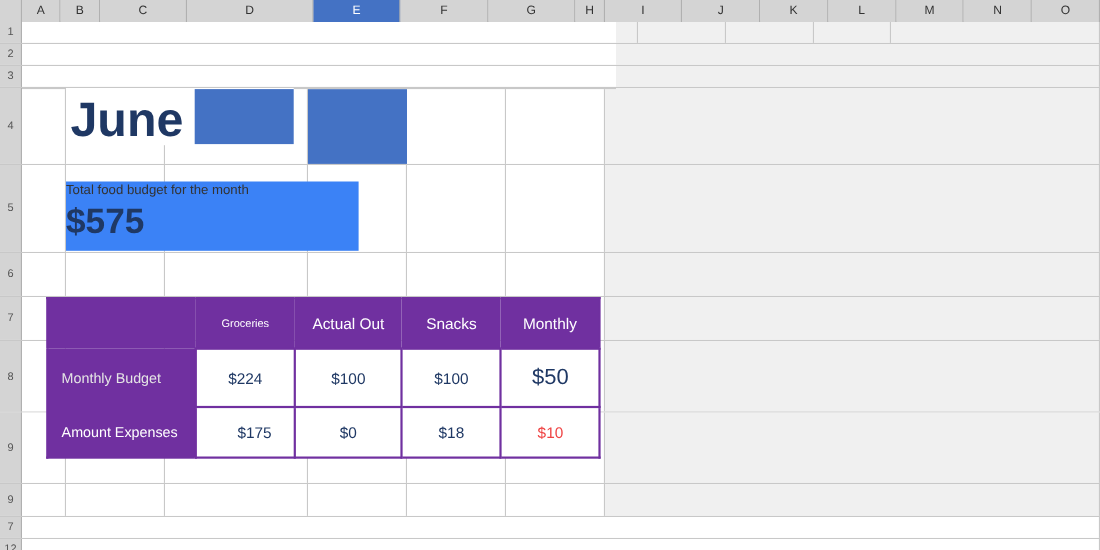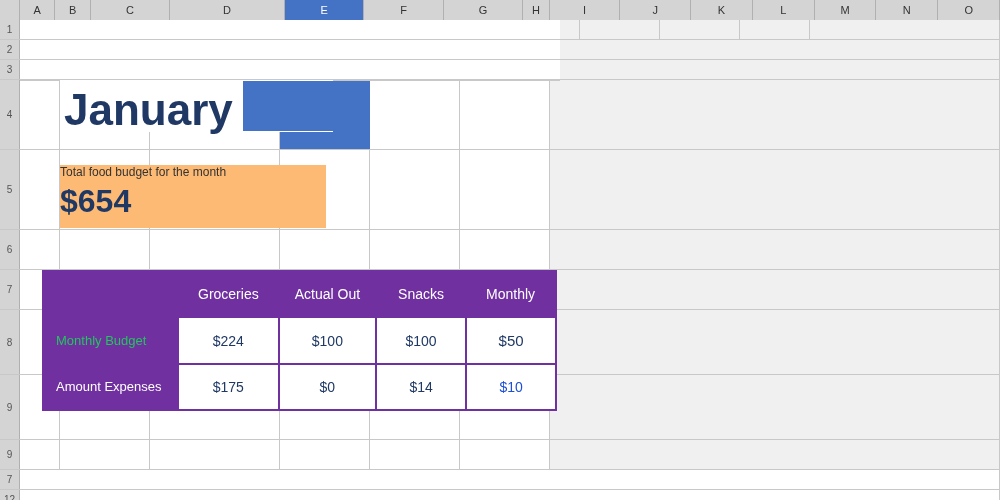--- a/index.html
+++ b/index.html
@@ -331,54 +331,54 @@
   <div style="position:absolute; top:20px; left:20px; width:540px; background:white; border-bottom:1px solid #c8c8c8; pointer-events:none;">
 
     <div style="height:20px;border-bottom:1px solid #c8c8c8;"></div>
 
     <div style="height:20px;border-bottom:1px solid #c8c8c8;"></div>
 
     <div style="height:20px;border-bottom:1px solid #c8c8c8;"></div>
   </div>
 
   <div style="position:absolute; top:80px; left:60px; display:flex; align-items:center; background:white; z-index:10; pointer-events:none;">
-    <div class="february-text">January</div>
+    <div class="february-text">June</div>
     <div style="margin-left:10px; width:90px; height:50px; background:#4472c4;"></div>
   </div>
 
-  <div style="position:absolute; top:165px; left:60px; display:flex; background:#fdba74; z-index:10; pointer-events:none; padding-bottom:8px;">
+  <div style="position:absolute; top:165px; left:60px; display:flex; background:#3b82f6; z-index:10; pointer-events:none; padding-bottom:8px;">
     <div style="margin-right: 100px;">
       <div class="budget-label">Total food budget for the month</div>
-      <div class="budget-value">$654</div>
+      <div class="budget-value">$575</div>
     </div>
   </div>
 
   <div style="position:absolute; top:270px; left:42px; z-index:10;">
     <table class="budget-table" style="border-collapse:collapse;">
       <thead>
         <tr>
           <th style="background:#7030a0;color:white;padding:14px 12px;min-width:135px;text-align:center;"></th>
-          <th style="background:#7030a0;color:white;padding:14px 20px;min-width:90px;text-align:center;font-size:14px;">Groceries</th>
+          <th style="background:#7030a0;color:white;padding:14px 20px;min-width:90px;text-align:center;font-size:10px;">Groceries</th>
           <th style="background:#7030a0;color:white;padding:14px 16px;min-width:90px;text-align:center;font-size:14px;">Actual Out</th>
           <th style="background:#7030a0;color:white;padding:14px 20px;min-width:90px;text-align:center;font-size:14px;">Snacks</th>
           <th style="background:#7030a0;color:white;padding:14px 20px;min-width:90px;text-align:center;font-size:14px;">Monthly</th>
         </tr>
       </thead>
       <tbody>
         <tr>
-          <td class="row-label" style="background:#7030a0;color:#22c55e;padding:14px 12px;font-size:13px;border:none;">Monthly Budget</td>
+          <td class="row-label" style="background:#7030a0;color:#e5e5e5;padding:14px 12px;font-size:13px;border:none;">Monthly Budget</td>
           <td class="value-cell" style="background:white;text-align:center;font-size:14px;color:#1f3864;padding:14px 20px;border:2px solid #7030a0;">$224</td>
           <td class="value-cell" style="background:white;text-align:center;font-size:14px;color:#1f3864;padding:14px 20px;border:2px solid #7030a0;">$100</td>
           <td class="value-cell" style="background:white;text-align:center;font-size:14px;color:#1f3864;padding:14px 20px;border:2px solid #7030a0;">$100</td>
-          <td class="value-cell" style="background:white;text-align:center;font-size:15px;color:#1f3864;padding:14px 20px;border:2px solid #7030a0;">$50</td>
+          <td class="value-cell" style="background:white;text-align:center;font-size:20px;color:#1f3864;padding:14px 20px;border:2px solid #7030a0;">$50</td>
         </tr>
         <tr>
           <td class="row-label" style="background:#7030a0;color:white;padding:14px 12px;font-size:13px;border:none;">Amount Expenses</td>
-          <td class="value-cell" style="background:white;text-align:center;font-size:14px;color:#1f3864;padding:14px 20px;border:2px solid #7030a0;">$175</td>
+          <td class="value-cell" style="background:white;text-align:right;font-size:14px;color:#1f3864;padding:14px 20px;border:2px solid #7030a0;">$175</td>
           <td class="value-cell" style="background:white;text-align:center;font-size:14px;color:#1f3864;padding:14px 20px;border:2px solid #7030a0;">$0</td>
-          <td class="value-cell" style="background:white;text-align:center;font-size:14px;color:#1f3864;padding:14px 20px;border:2px solid #7030a0;">$14</td>
-          <td class="value-cell" style="background:white;text-align:center;font-size:14px;color:#1d4ed8;padding:14px 20px;border:2px solid #7030a0;">$10</td>
+          <td class="value-cell" style="background:white;text-align:center;font-size:14px;color:#1f3864;padding:14px 20px;border:2px solid #7030a0;">$18</td>
+          <td class="value-cell" style="background:white;text-align:center;font-size:14px;color:#ef4444;padding:14px 20px;border:2px solid #7030a0;">$10</td>
         </tr>
       </tbody>
     </table>
   </div>
 
 </div>
 
 </body></html>

